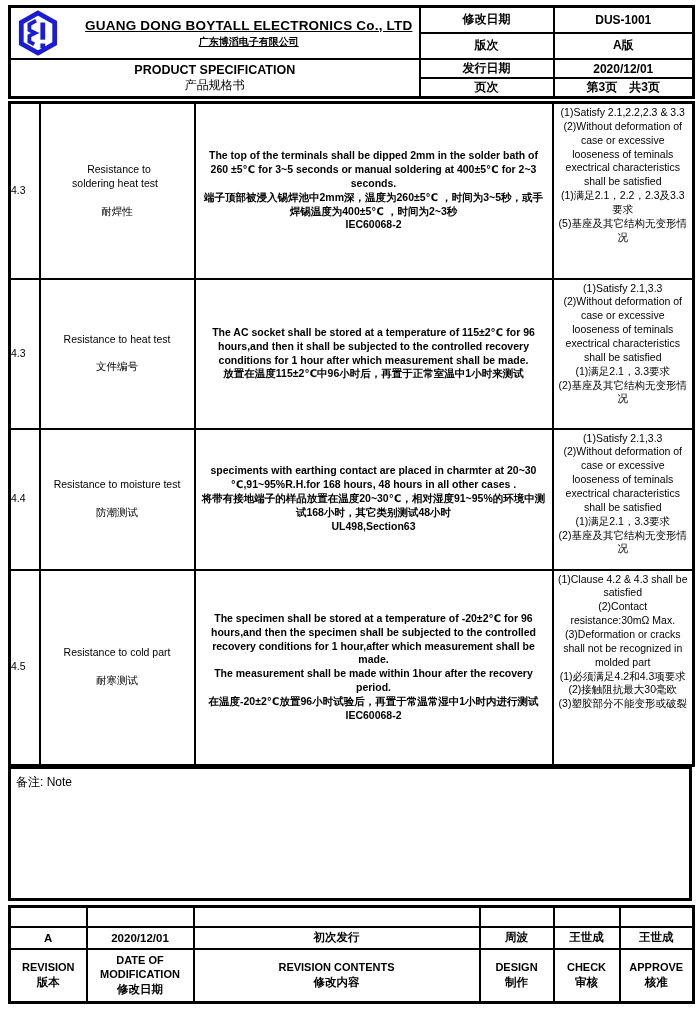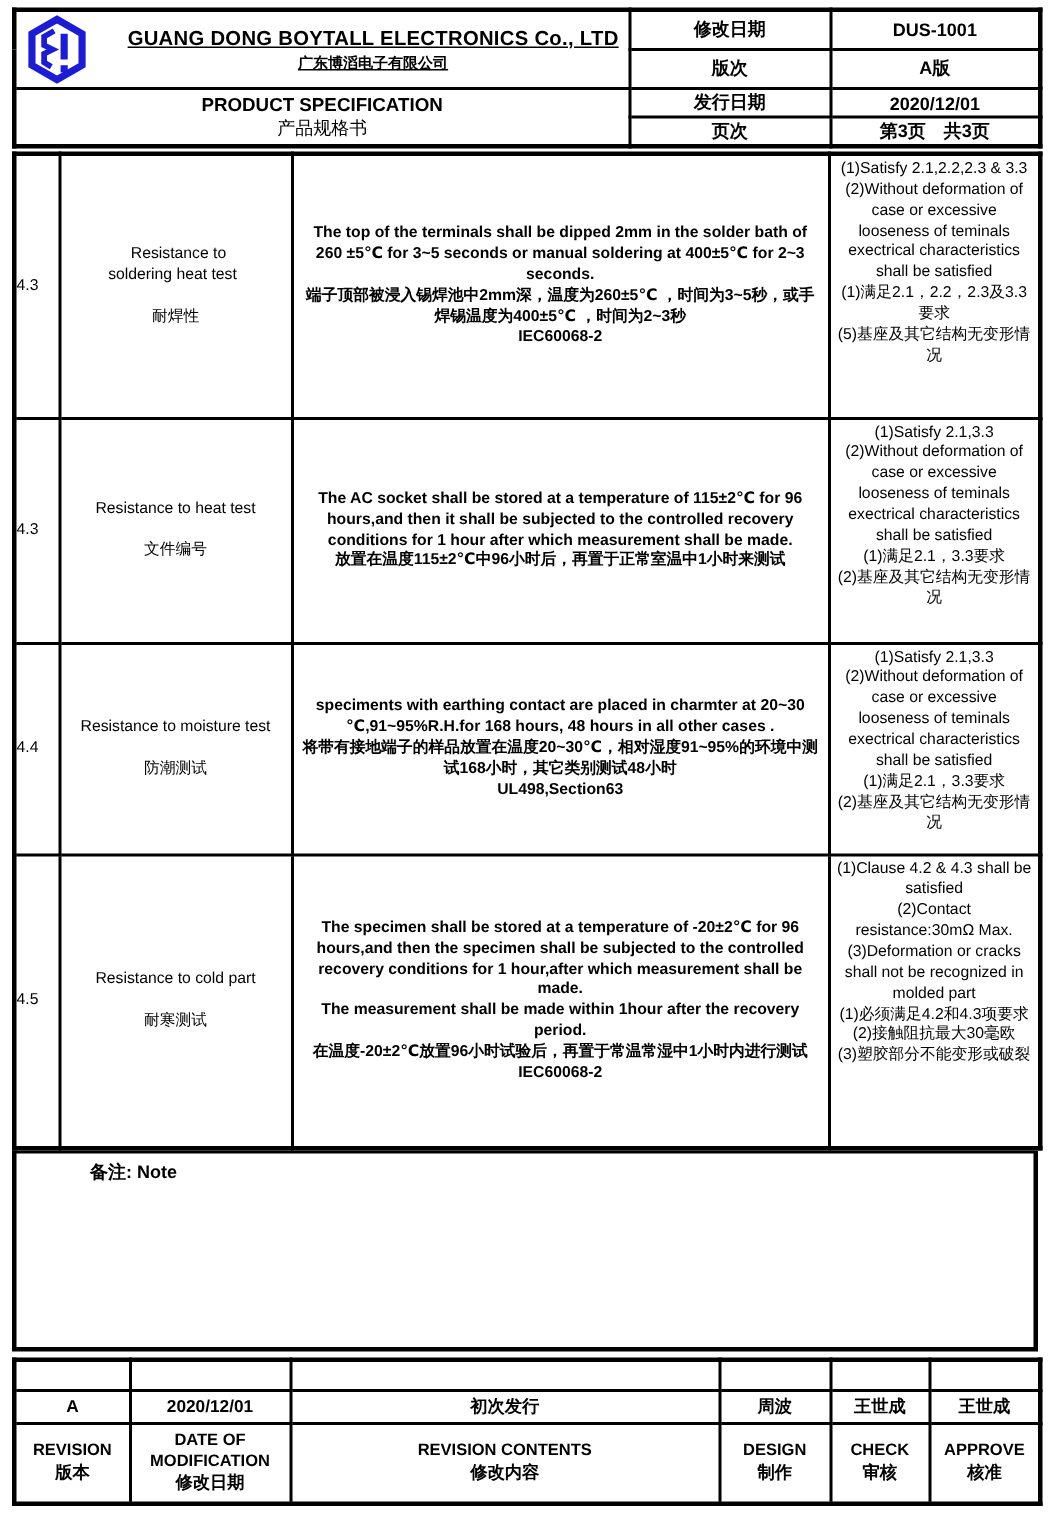--- a/index.html
+++ b/index.html
@@ -36,21 +36,21 @@
   .main-table td { font-size:10.5px; line-height:1.32; }
   .cell-no   { text-align:left; font-size:11px; }
   .cell-name { text-align:center; padding:2px 4px; white-space:pre-line; }
   .cell-desc { padding:4px 6px; white-space:pre-line; vertical-align:middle;font-weight:bold; }
   .cell-crit { padding:2px 4px; white-space:pre-line; vertical-align:top; }
   .row-1 { height:176px; } .row-2 { height:150px; }
   .row-3 { height:141px; } .row-4 { height:196px; }
 
   
   .note-box { width:684px; height:134px; padding:3px 5px; }
-  .note-label { font-size:12px; font-weight:bold;margin-left:44px; }
+  .note-label { font-size:12px; font-weight:normal; }
 
   
   .bottom-table { margin-top:4px; }
   .bottom-table td { text-align:center; font-weight:bold; }
   .b-empty  { height:20px; }
   .b-data   { height:22px; }
   .b-head   { height:54px; }
   .b-data td { font-size:11.5px; }
   .b-head td { font-size:11px; padding:2px 1px; }
   .bh-en { white-space:pre-line; line-height:1.25; }

